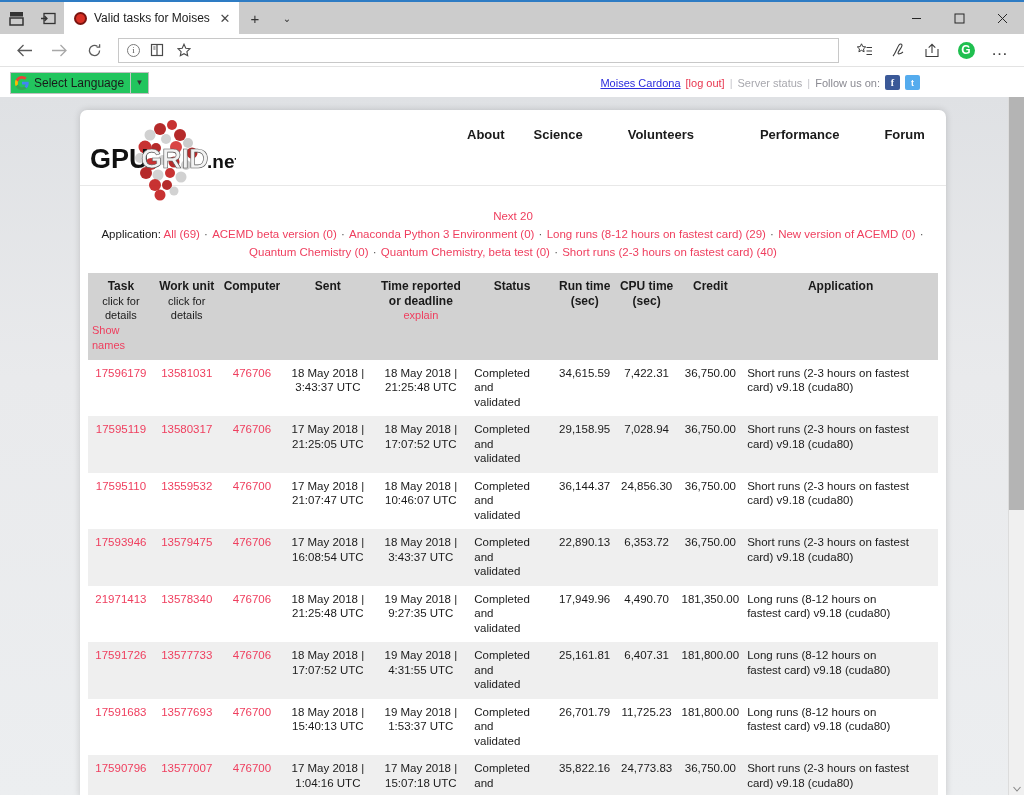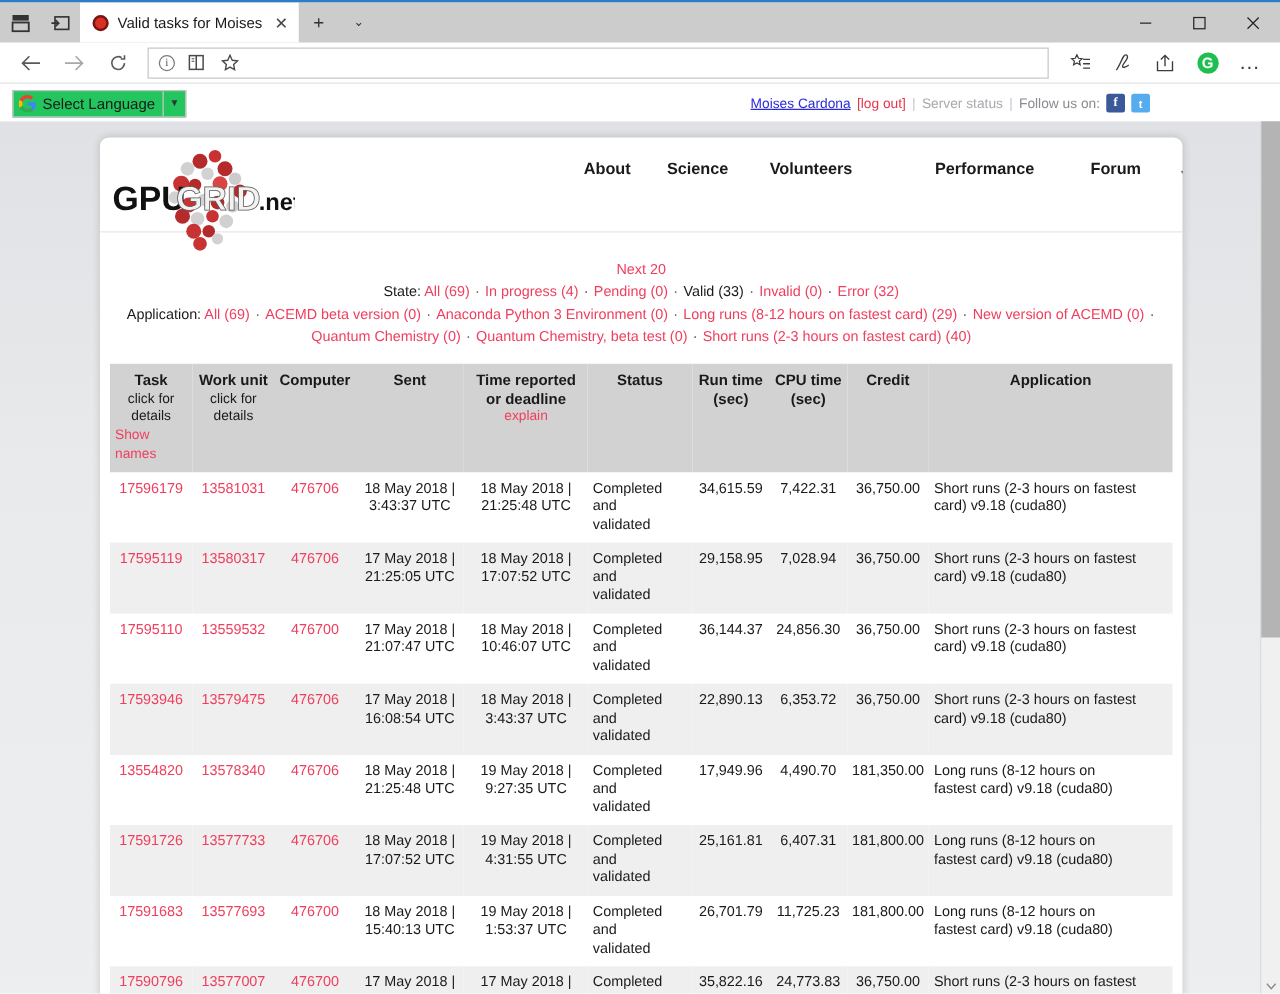--- a/index.html
+++ b/index.html
@@ -258,21 +258,21 @@
     gap: 0;
     font-size: 13px;
     font-weight: bold;
   }
   #site-nav a {
     color: #1a1a1a;
     text-decoration: none;
     white-space: nowrap;
   }
   .nav-gap-1 { margin-right: 29px; }
-  .nav-gap-2 { margin-right: 33px; }
+  .nav-gap-2 { margin-right: 45px; }
   .nav-gap-3 { margin-right: 66px; }
   .nav-gap-4 { margin-right: 45px; }
   .nav-gap-5 { margin-right: 32px; }
   .nav-gap-6 { margin-right: 33px; }
 
   
   #filters {
     padding: 21px 14px 12px 14px;
     text-align: center;
     font-size: 11.5px;
@@ -548,24 +548,20 @@
           <a class="nav-gap-4" href="#">Performance</a>
           <a class="nav-gap-5" href="#">Forum</a>
           <a class="nav-gap-6" href="#">Join Us</a>
 
         </div>
       </div>
 
       <div id="filters">
         <div>
           <a id="next-link" href="#">Next 20</a>
-        </div>
-        <div>
-          <span class="filter-label">State:</span>
-          <span id="state-items"> <a href="#">All (69)</a><span class="dot-sep"> · </span><a href="#">In progress (4)</a><span class="dot-sep"> · </span><a href="#">Pending (0)</a><span class="dot-sep"> · </span><span class="filter-current">Valid (33)</span><span class="dot-sep"> · </span><a href="#">Invalid (0)</a><span class="dot-sep"> · </span><a href="#">Error (32)</a></span>
         </div>
         <div>
           <span class="filter-label">Application:</span>
           <span id="app-items"> <a href="#">All (69)</a><span class="dot-sep"> · </span><a href="#">ACEMD beta version (0)</a><span class="dot-sep"> · </span><a href="#">Anaconda Python 3 Environment (0)</a><span class="dot-sep"> · </span><a href="#">Long runs (8-12 hours on fastest card) (29)</a><span class="dot-sep"> · </span><a href="#">New version of ACEMD (0)</a><span class="dot-sep"> · </span><a href="#">Quantum Chemistry (0)</a><span class="dot-sep"> · </span><a href="#">Quantum Chemistry, beta test (0)</a><span class="dot-sep"> · </span><a href="#">Short runs (2-3 hours on fastest card) (40)</a></span>
         </div>
       </div>
 
       <div id="results-wrap">
         <table id="results-table">
           <thead>
@@ -644,21 +640,21 @@
                 <td class="c-computer"><a href="#">476706</a></td>
                 <td class="c-sent"><span>17 May 2018 |</span><br><span>16:08:54 UTC</span></td>
                 <td class="c-reported"><span>18 May 2018 |</span><br><span>3:43:37 UTC</span></td>
                 <td class="c-status"><span>Completed and</span><br><span>validated</span></td>
                 <td class="c-runtime"><span>22,890.13</span></td>
                 <td class="c-cputime"><span>6,353.72</span></td>
                 <td class="c-credit"><span>36,750.00</span></td>
                 <td class="c-app"><span>Short runs (2-3 hours on fastest</span><br><span>card) v9.18 (cuda80)</span></td>
               </tr>
               <tr>
-                <td class="c-task"><a href="#">13554820</a></td>
+                <td class="c-task"><a href="#">21971413</a></td>
                 <td class="c-wu"><a href="#">13578340</a></td>
                 <td class="c-computer"><a href="#">476706</a></td>
                 <td class="c-sent"><span>18 May 2018 |</span><br><span>21:25:48 UTC</span></td>
                 <td class="c-reported"><span>19 May 2018 |</span><br><span>9:27:35 UTC</span></td>
                 <td class="c-status"><span>Completed and</span><br><span>validated</span></td>
                 <td class="c-runtime"><span>17,949.96</span></td>
                 <td class="c-cputime"><span>4,490.70</span></td>
                 <td class="c-credit"><span>181,350.00</span></td>
                 <td class="c-app"><span>Long runs (8-12 hours on</span><br><span>fastest card) v9.18 (cuda80)</span></td>
               </tr>

